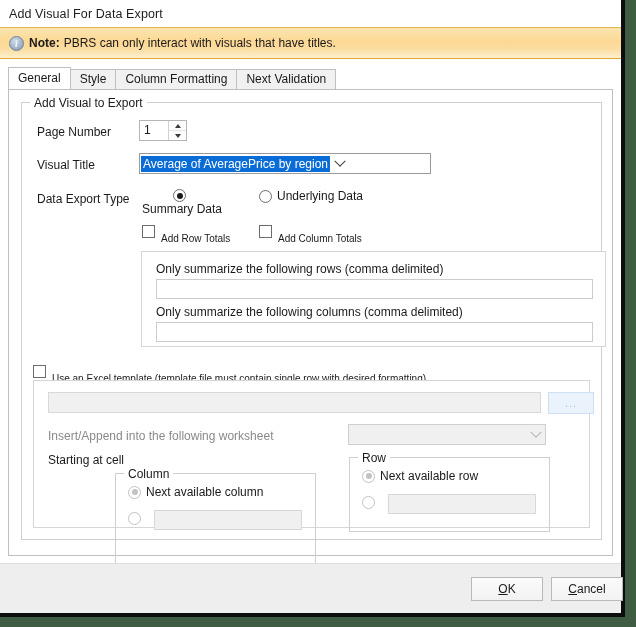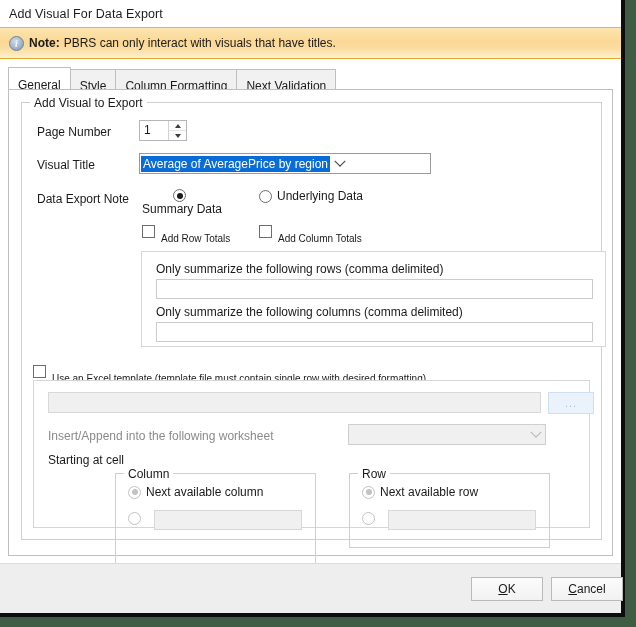--- a/index.html
+++ b/index.html
@@ -82,21 +82,21 @@
   #tabstrip {
     position: relative;
     height: 22px;
     margin: 8px 0 0 8px;
     display: flex;
     align-items: flex-end;
   }
   .tab {
     height: 20px;
     line-height: 19px;
-    padding: 7px 9px;
+    padding: 0 9px;
     font-size: 12px;
     border: 1px solid #bfbfbf;
     border-bottom: none;
     background: #f1f1f1;
     box-sizing: border-box;
     margin-right: -1px;
     color: #1a1a1a;
     white-space: nowrap;
   }
   .tab.active {
@@ -373,21 +373,21 @@
       </div>
 
       <span class="lbl" style="left:15px; top:55px;">Visual Title</span>
       <div class="combo" style="left:117px; top:50px; width:292px; height:21px;">
         <span class="cb-text selected">Average of AveragePrice by region</span>
         <span class="chev">
             <i></i>
           </span>
       </div>
 
-      <span class="lbl" style="left:15px; top:89px;">Data Export Note</span>
+      <span class="lbl" style="left:15px; top:89px;">Data Export Type</span>
       <div class="radio checked" style="left:120px; top:86px;flex-direction:column;">
         <span class="rd"></span>
         <span class="rd-label">Summary Data</span>
       </div>
       <div class="radio" style="left:237px; top:86px;">
         <span class="rd"></span>
         <span class="rd-label">Underlying Data</span>
       </div>
 
       <div class="check" style="left:120px; top:115px;">
@@ -434,21 +434,21 @@
           <div class="radio dim checked" style="left:12px; top:11px;">
             <span class="rd"></span>
             <span class="rd-label">Next available column</span>
           </div>
           <div class="radio dim" style="left:12px; top:38px;">
             <span class="rd"></span>
           </div>
           <div class="tbox disabled" style="left:38px; top:36px; width:148px; height:20px;" title=""></div>
         </div>
 
-        <div class="groupbox" style="left:315px; top:92px; width:201px; height:75px;padding-left:9px;">
+        <div class="groupbox" style="left:315px; top:76px; width:201px; height:75px;padding-left:9px;">
           <span class="gb-legend">Row</span>
           <div class="radio dim checked" style="left:12px; top:11px;">
             <span class="rd"></span>
             <span class="rd-label">Next available row</span>
           </div>
           <div class="radio dim" style="left:12px; top:38px;">
             <span class="rd"></span>
           </div>
           <div class="tbox disabled" style="left:38px; top:36px; width:148px; height:20px;" title=""></div>
         </div>

